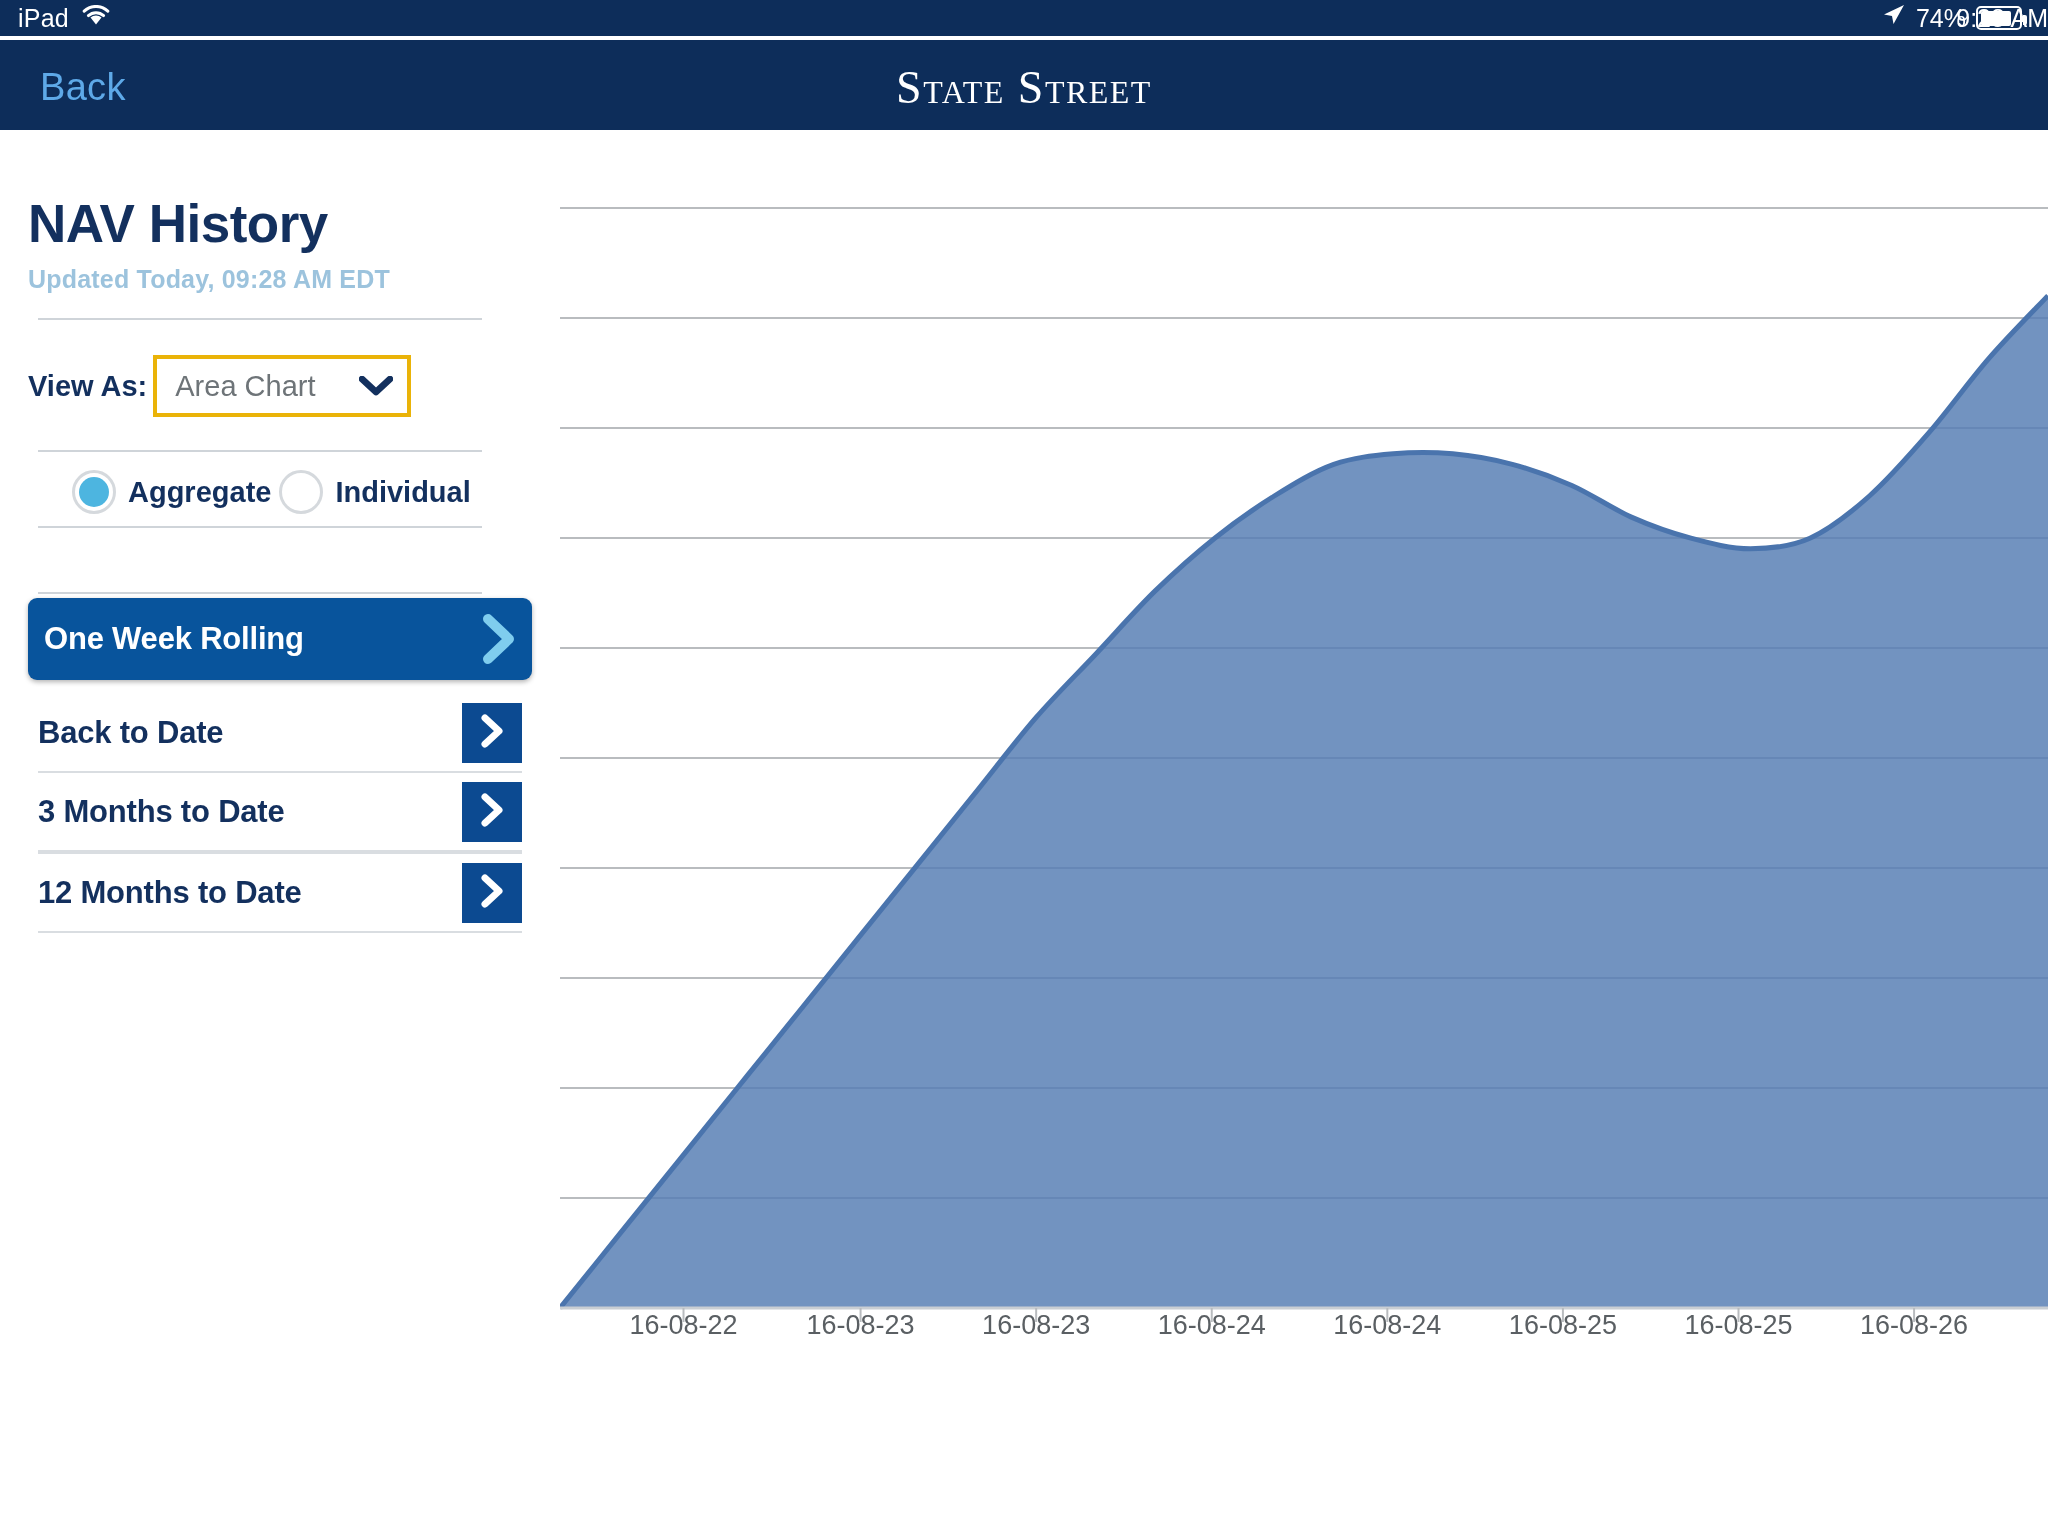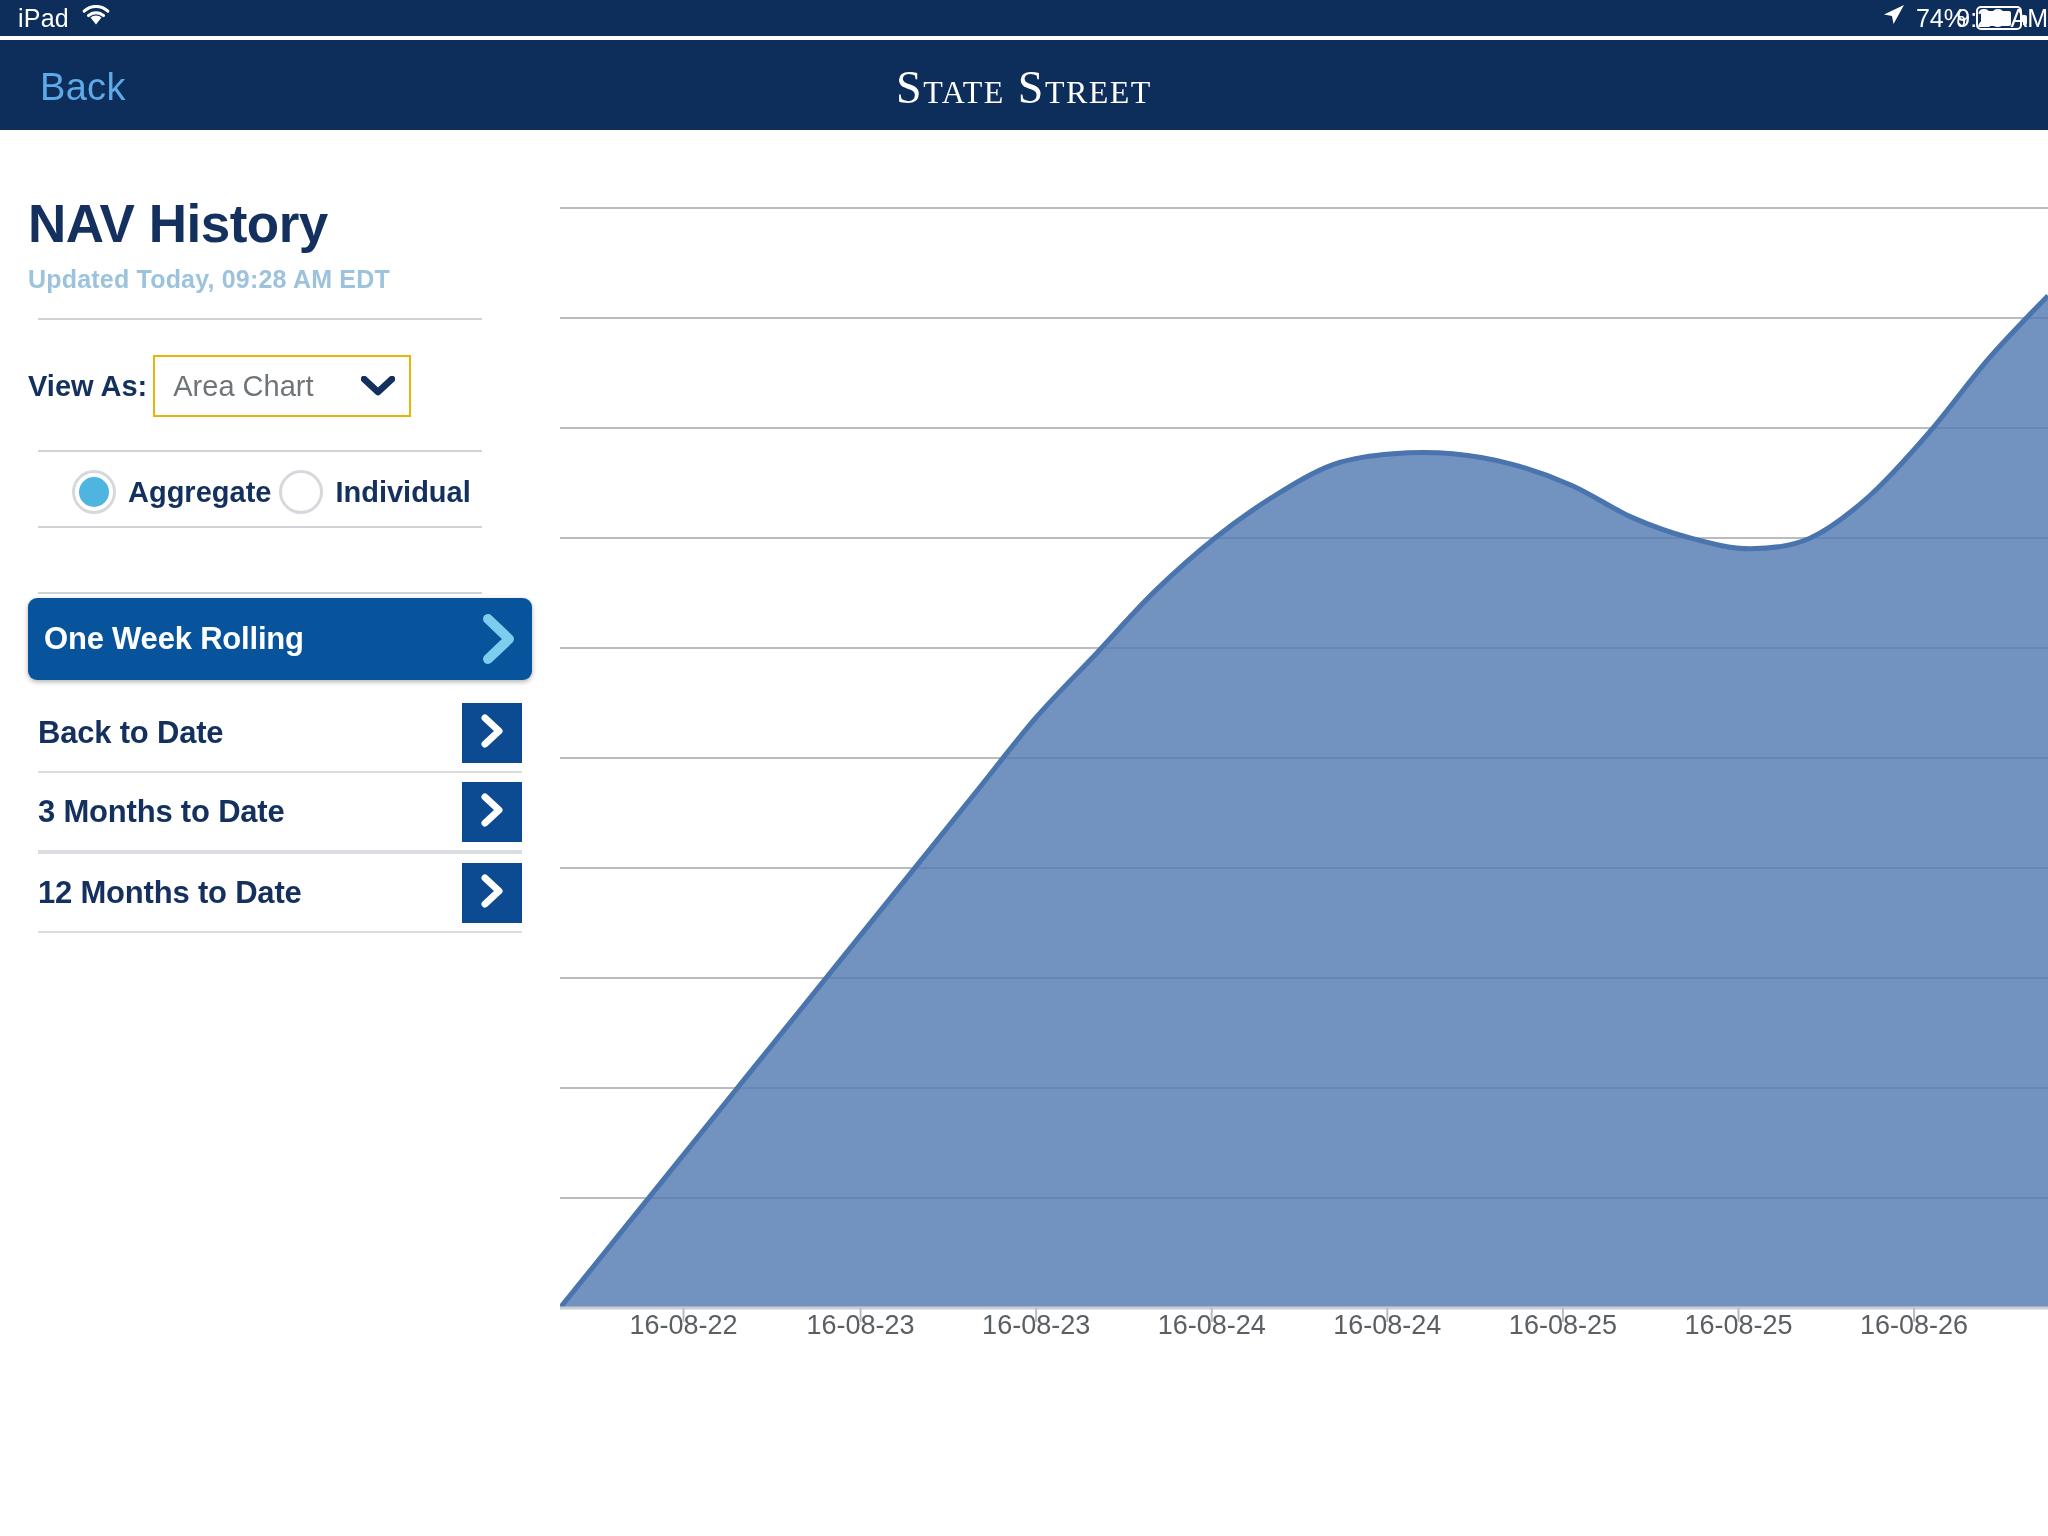--- a/index.html
+++ b/index.html
@@ -59,21 +59,21 @@
   .page-sub{
     position:absolute; left:28px; top:135px;
     color:#9cc3dd; font-size:25px; font-weight:bold; letter-spacing:.2px;
   }
 
   .divider{ position:absolute; left:38px; width:444px; height:2px; background:#cfd4d9; }
 
   .viewas-row{ position:absolute; left:28px; top:225px; display:flex; align-items:center; }
   .viewas-label{ color:#13305e; font-size:29px; font-weight:bold; margin-right:6px; }
   .select-box{
-    width:258px; height:62px; border:2px solid #eab308; background:#fff;
+    width:258px; height:62px; border:4px solid #eab308; background:#fff;
     display:flex; align-items:center; justify-content:space-between;
     padding:0 14px 0 18px; cursor:pointer;
   }
   .select-val{ color:#6e7478; font-size:29px; }
   .chev-down{ width:34px; height:20px; }
 
   .radio-row{ position:absolute; left:72px; top:340px; display:flex; align-items:center; }
   .radio{
     width:44px; height:44px; border-radius:50%;
     border:3px solid #d5d9dd; background:#fff;

